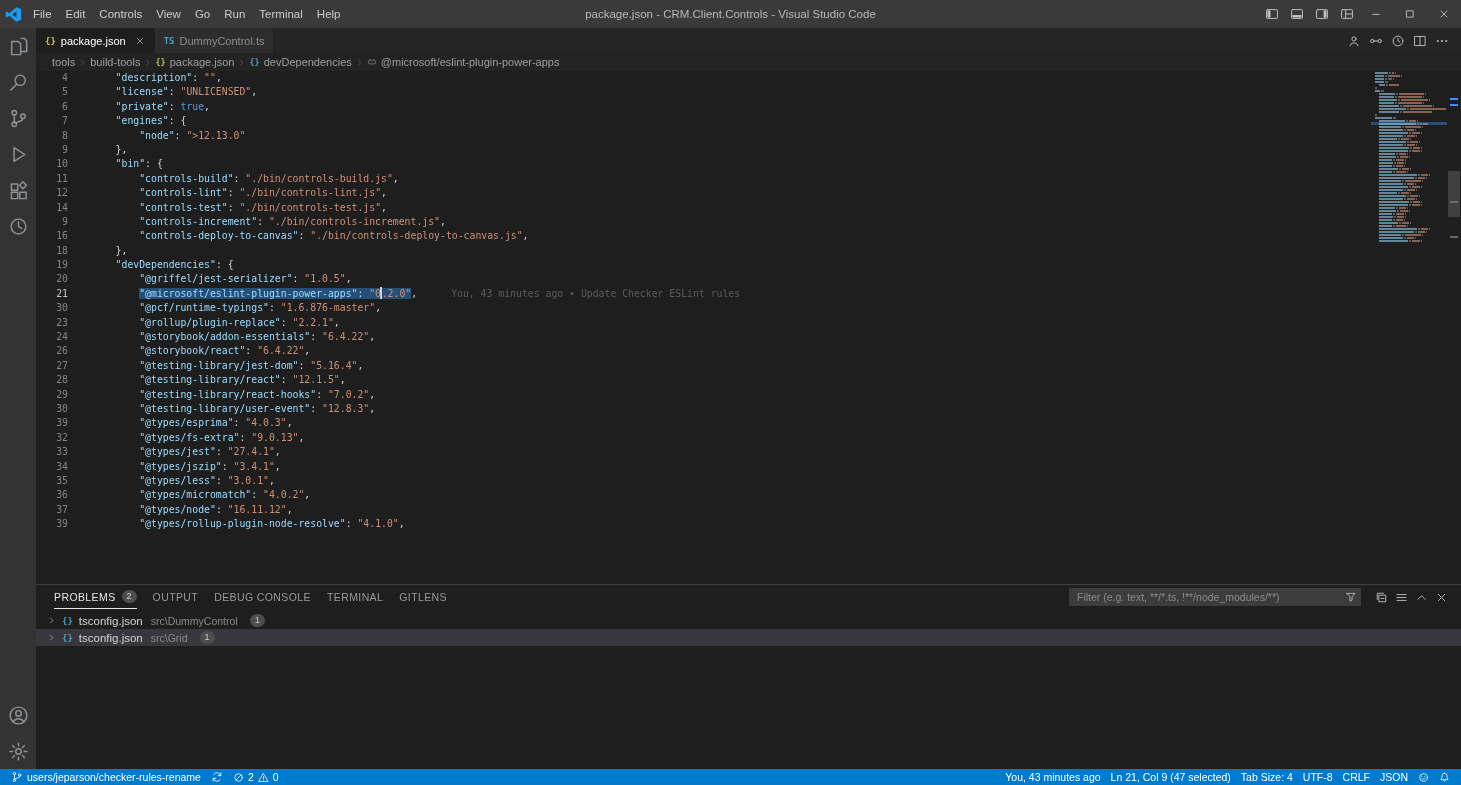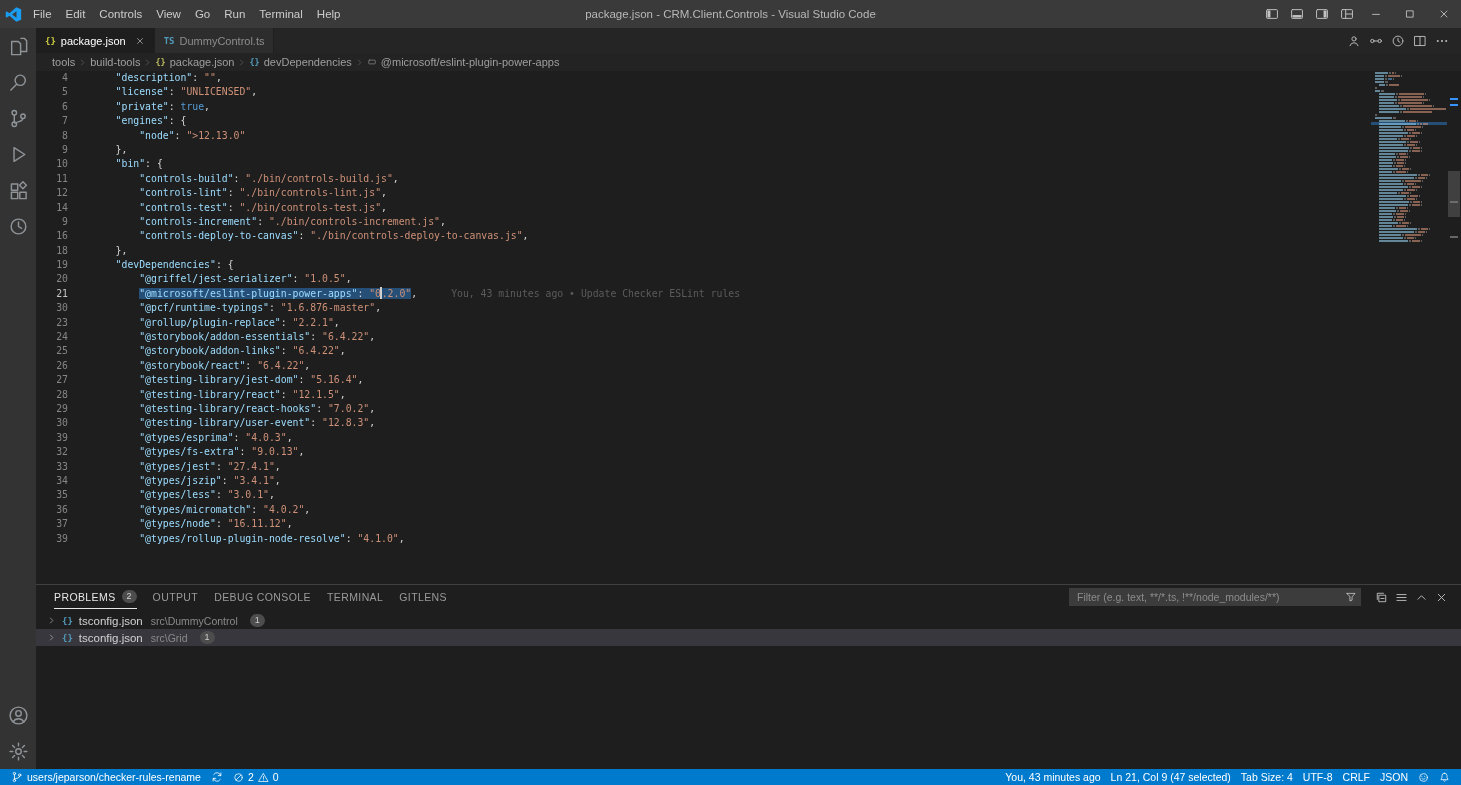--- a/index.html
+++ b/index.html
@@ -409,24 +409,20 @@
               <div class="line-num">30</div>
               <div class="line-code"><span class="tok-p">        </span><span class="tok-k">"@pcf/runtime-typings"</span><span class="tok-p">: </span><span class="tok-s">"1.6.876-master"</span><span class="tok-p">,</span></div>
             </div>
             <div class="code-line">
               <div class="line-num">23</div>
               <div class="line-code"><span class="tok-p">        </span><span class="tok-k">"@rollup/plugin-replace"</span><span class="tok-p">: </span><span class="tok-s">"2.2.1"</span><span class="tok-p">,</span></div>
             </div>
             <div class="code-line">
               <div class="line-num">24</div>
               <div class="line-code"><span class="tok-p">        </span><span class="tok-k">"@storybook/addon-essentials"</span><span class="tok-p">: </span><span class="tok-s">"6.4.22"</span><span class="tok-p">,</span></div>
-            </div>
-            <div class="code-line">
-              <div class="line-num">25</div>
-              <div class="line-code"><span class="tok-p">        </span><span class="tok-k">"@storybook/addon-links"</span><span class="tok-p">: </span><span class="tok-s">"6.4.22"</span><span class="tok-p">,</span></div>
             </div>
             <div class="code-line">
               <div class="line-num">26</div>
               <div class="line-code"><span class="tok-p">        </span><span class="tok-k">"@storybook/react"</span><span class="tok-p">: </span><span class="tok-s">"6.4.22"</span><span class="tok-p">,</span></div>
             </div>
             <div class="code-line">
               <div class="line-num">27</div>
               <div class="line-code"><span class="tok-p">        </span><span class="tok-k">"@testing-library/jest-dom"</span><span class="tok-p">: </span><span class="tok-s">"5.16.4"</span><span class="tok-p">,</span></div>
             </div>
             <div class="code-line">

